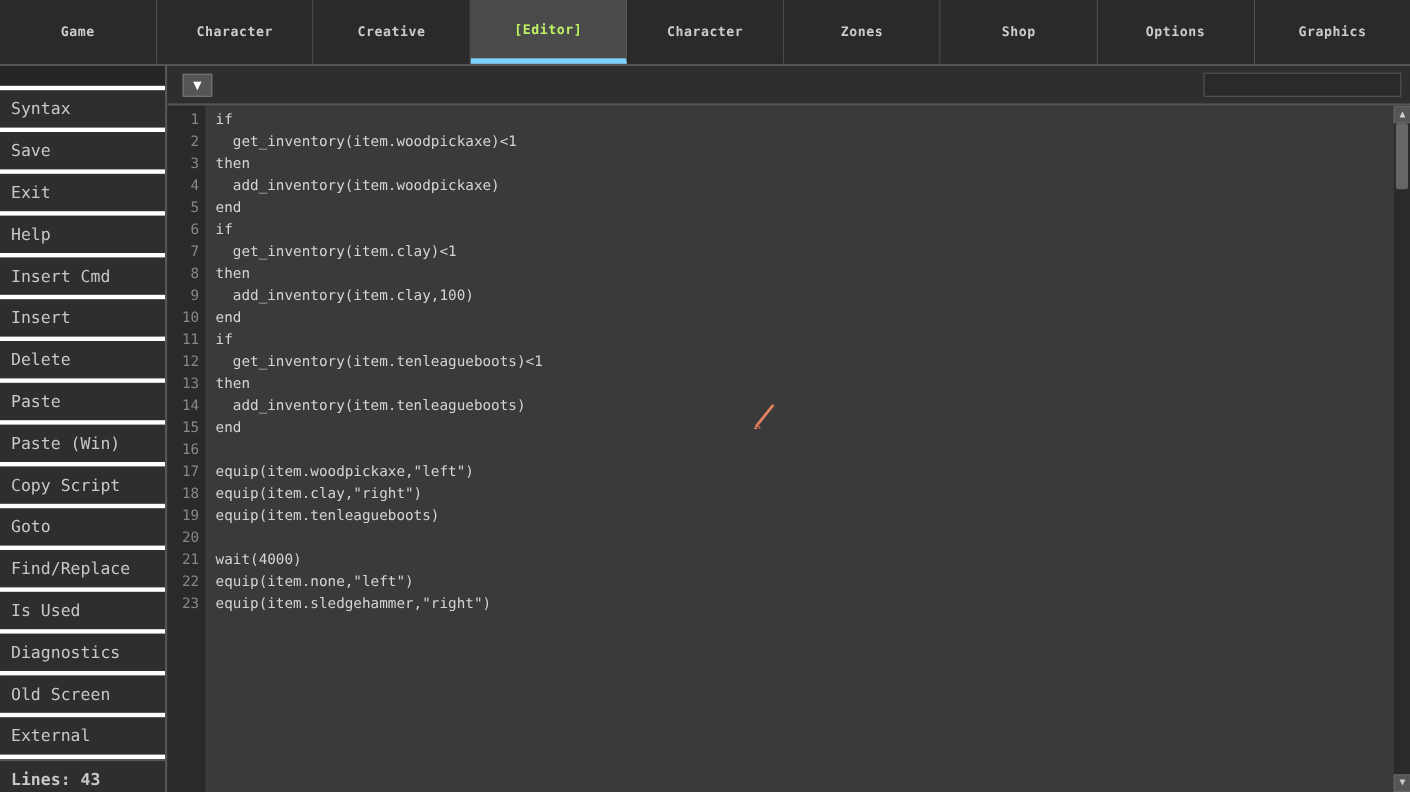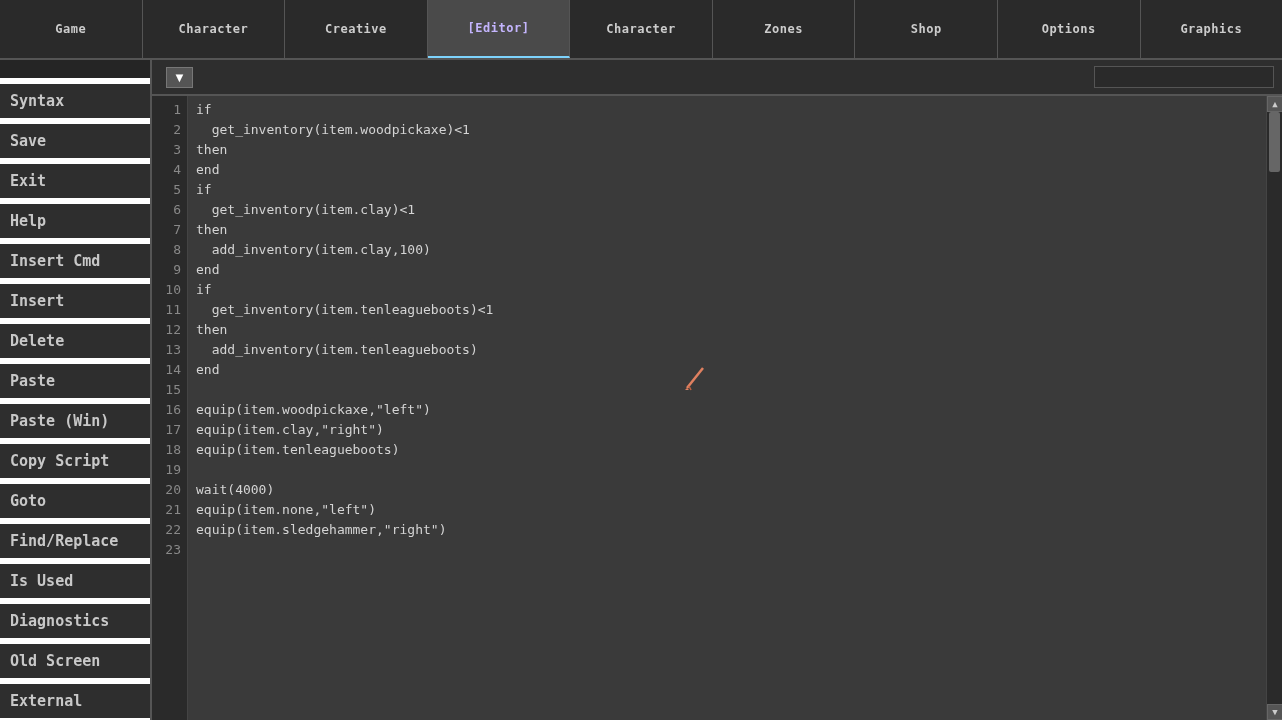--- a/index.html
+++ b/index.html
@@ -29,22 +29,22 @@
       font-weight: bold;
       color: #ccc;
       cursor: pointer;
       border-right: 1px solid #555;
       background: #2a2a2a;
       letter-spacing: 0.5px;
     }
     .nav-tab:last-child { border-right: none; text-align: right; }
     .nav-tab.active {
       background: #4a4a4a;
-      color: #c4b5fd;
-      border-bottom: 2px solid #7dd3fc;
+      color: #bef264;
+      border-bottom: 5px solid #7dd3fc;
     }
 
     
     #main {
       display: flex;
       width: 100%;
       height: calc(720px - 60px);
     }
 
     
@@ -54,23 +54,23 @@
       background: #2e2e2e;
       border-right: 2px solid #555;
       display: flex;
       flex-direction: column;
     }
     .sidebar-item {
       padding: 8px 10px;
       font-size: 15px;
       color: #c8c8c8;
       cursor: pointer;
-      border-bottom: 6px solid #ffffff;
-      font-family: monospace;
-      font-weight: bold;
+      border-bottom: 4px solid #ffffff;
+      font-family: monospace;
+      font-weight: normal;
       white-space: nowrap;
     }
     .sidebar-item.header {
       background: #252525;
       color: #fff;
       font-size: 15px;
       padding: 9px 10px;
     }
     .sidebar-footer {
       margin-top: auto;
@@ -291,20 +291,21 @@
           <div class="line-num">20</div>
           <div class="line-num">21</div>
           <div class="line-num">22</div>
           <div class="line-num">23</div>
         </div>
       <div id="code-lines">
 
         <div class="code-line">if</div>
           <div class="code-line">  get_inventory(item.woodpickaxe)&lt;1</div>
           <div class="code-line">then</div>
+          <div class="code-line">  add_inventory(item.woodpickaxe)</div>
           <div class="code-line">end</div>
           <div class="code-line">if</div>
           <div class="code-line">  get_inventory(item.clay)&lt;1</div>
           <div class="code-line">then</div>
           <div class="code-line">  add_inventory(item.clay,100)</div>
           <div class="code-line">end</div>
           <div class="code-line">if</div>
           <div class="code-line">  get_inventory(item.tenleagueboots)&lt;1</div>
           <div class="code-line">then</div>
           <div class="code-line">  add_inventory(item.tenleagueboots)</div>

